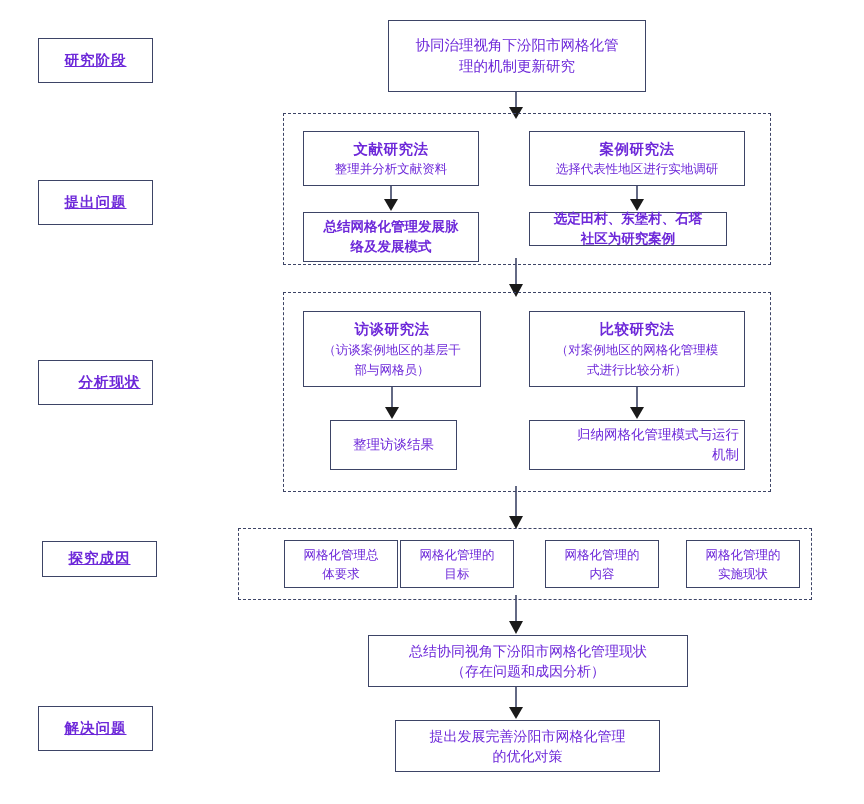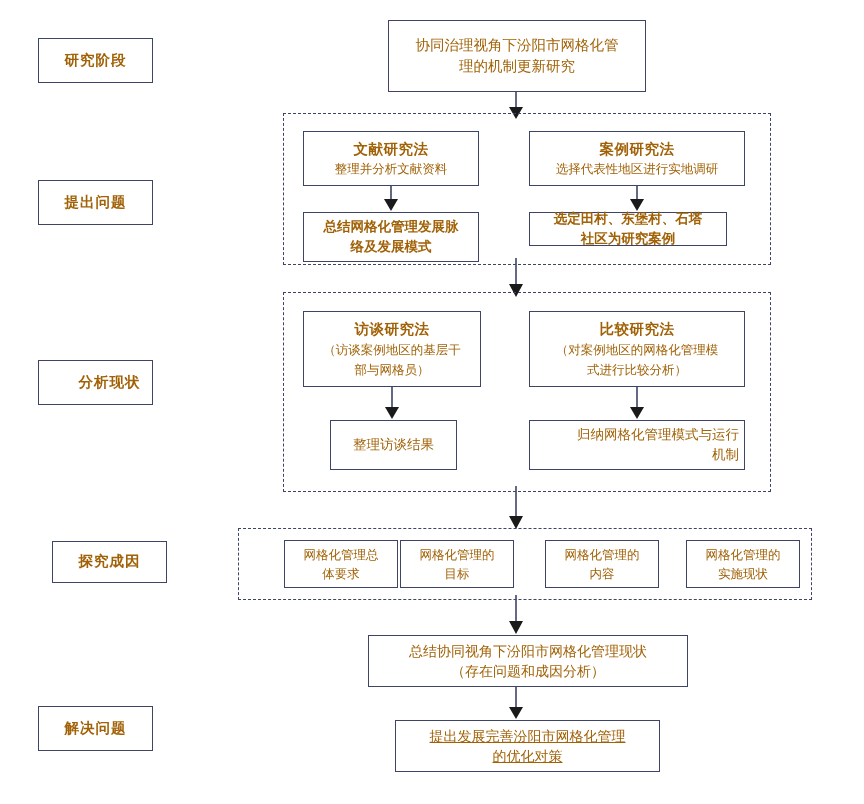--- a/index.html
+++ b/index.html
@@ -18,27 +18,28 @@
   .box {
     position: absolute;
     box-sizing: border-box;
     border: 1.5px solid #3d4466;
     background: #ffffff;
     display: flex;
     flex-direction: column;
     align-items: center;
     justify-content: center;
     text-align: center;
-    color: #a16207;
+    color: #6d28d9;
     line-height: 1.45;
   }
   .stage-label {
     font-weight: bold;
     font-size: 14.5px;
     letter-spacing: 1px;
+    text-decoration: underline;
   }
   .dashed-group {
     position: absolute;
     box-sizing: border-box;
     border: 1.6px dashed #3d4466;
     background: transparent;
   }
   .title-text {
     font-size: 14.5px;
     font-weight: 500;
@@ -93,21 +94,21 @@
   </div>
 
   <div class="box stage-label" style="left:38px; top:180px; width:115px; height:45px;">
     <span>提出问题</span>
   </div>
 
   <div class="box stage-label" style="left:38px; top:360px; width:115px; height:45px;padding-left:28px;">
     <span>分析现状</span>
   </div>
 
-  <div class="box stage-label" style="left:52px; top:541px; width:115px; height:42px;">
+  <div class="box stage-label" style="left:42px; top:541px; width:115px; height:36px;">
     <span>探究成因</span>
   </div>
 
   <div class="box stage-label" style="left:38px; top:706px; width:115px; height:45px;">
     <span>解决问题</span>
   </div>
 
   <div class="box title-text" style="left:388px; top:20px; width:258px; height:72px;">
     <span>协同治理视角下汾阳市网格化管</span>
     <span>理的机制更新研究</span>
@@ -241,18 +242,18 @@
     <span class="conc-text">（存在问题和成因分析）</span>
   </div>
 
   <div class="arrow" style="left:507px; top:687px;">
     <svg width="18" height="33" viewBox="0 0 18 33">
       <line x1="9" y1="0" x2="9" y2="21" stroke="#3d4466" stroke-width="1.6"></line>
       <polygon points="2,20 16,20 9,32" fill="#1a1a1a"></polygon>
     </svg>
   </div>
 
-  <div class="box" style="left:395px; top:720px; width:265px; height:52px;text-decoration:underline;">
+  <div class="box" style="left:395px; top:720px; width:265px; height:52px;">
     <span class="conc-text">提出发展完善汾阳市网格化管理</span>
     <span class="conc-text">的优化对策</span>
   </div>
 
 </div>
 
 </body></html>

